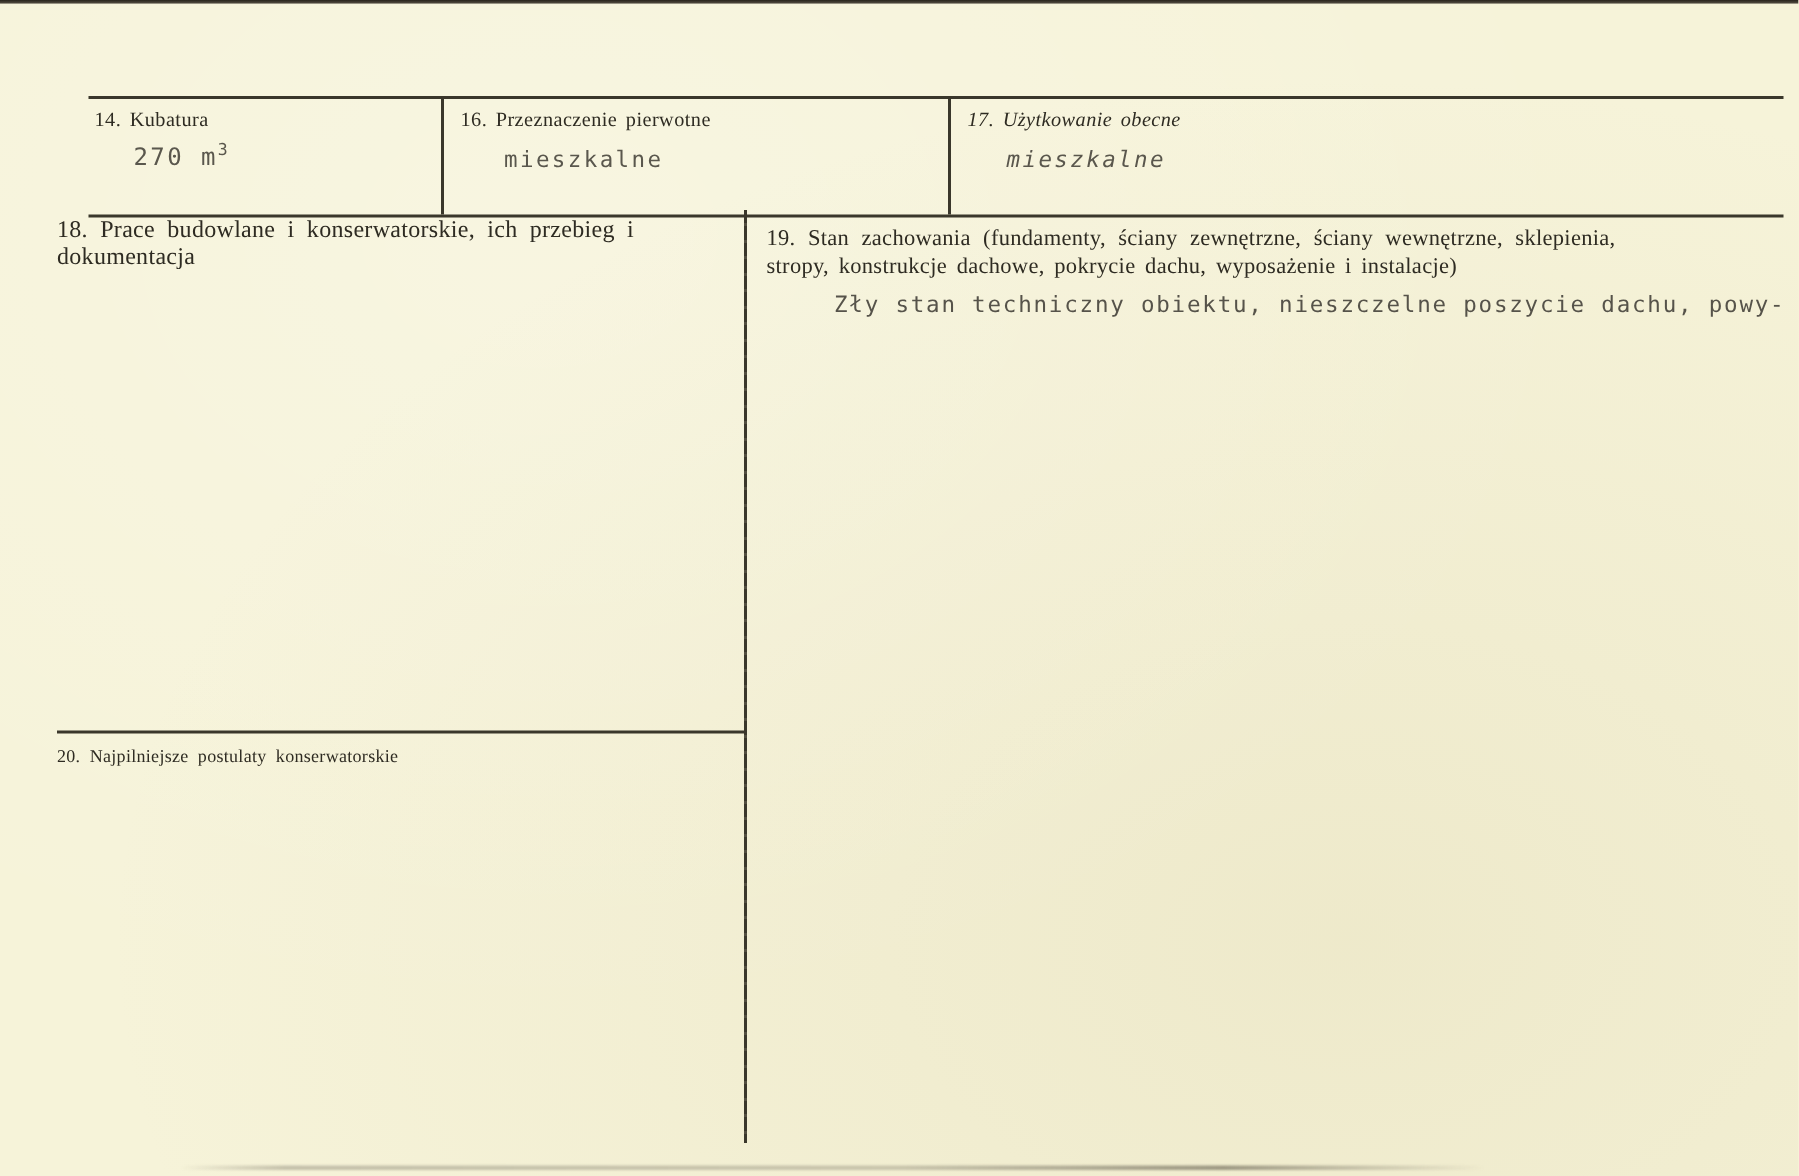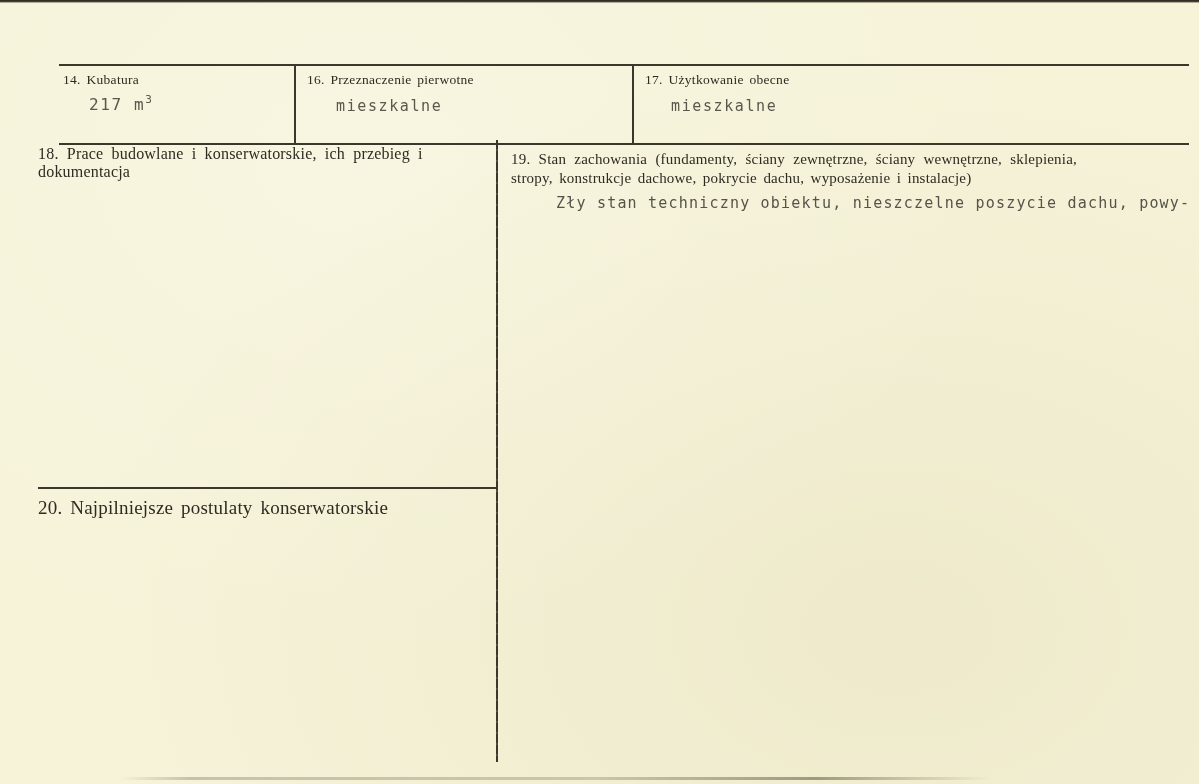--- a/index.html
+++ b/index.html
@@ -37,21 +37,21 @@
     border-bottom: 2px solid #3a372b;
     display: flex;
     box-sizing: border-box;
     margin-left: 24px;
   }
   .cell { position: relative; box-sizing: border-box; height: 100%; }
   .cell + .cell { border-left: 2px solid #3a372b; }
   .c14 { width: 235px; }
   .c15 { width: 230px; }
   .c16 { width: 338px; padding-left: 32px; }
-  .c17 { width: 327px; }
+  .c17 { width: 327px; font-style: italic; }
   .lbl {
     color: #2e2b22;
     font-size: 13.5px;
     letter-spacing: 0.3px;
     word-spacing: 2px;
     white-space: nowrap;
   }
   .cell .lbl { position: absolute; top: 6px; }
   .c14 .lbl { left: 4px; }
   .c15 .lbl { left: 13px; }
@@ -118,21 +118,21 @@
   .hline-1820 {
     position: absolute;
     left: 38px; top: 487px;
     width: 459px; height: 2px;
     background: #3a372b;
   }
   .label20 {
     position: absolute;
     left: 38px; top: 497px;
     color: #2e2b22;
-    font-size: 19px;
+    font-size: 12px;
     word-spacing: 3px;
     letter-spacing: 0.2px;
     white-space: nowrap;
   }
   .smudge-bottom {
     position: absolute;
     left: 120px; top: 777px;
     width: 870px; height: 3px;
     background: linear-gradient(to right,
       rgba(110,105,90,0) 0%,
@@ -149,21 +149,21 @@
 <body>
 
 <div class="page">
 
   <div class="scan-edge-top"></div>
 
   <div class="row1">
 
     <div class="cell c14">
       <div class="lbl">14. Kubatura</div>
-      <div class="typed v14"><span>217</span>&nbsp;<span>m</span><sup>3</sup></div>
+      <div class="typed v14"><span>270</span>&nbsp;<span>m</span><sup>3</sup></div>
     </div>
 
 
     <div class="cell c16">
       <div class="lbl">16. Przeznaczenie pierwotne</div>
       <div class="typed v16">mieszkalne</div>
     </div>
 
     <div class="cell c17">
       <div class="lbl">17. Użytkowanie obecne</div>

